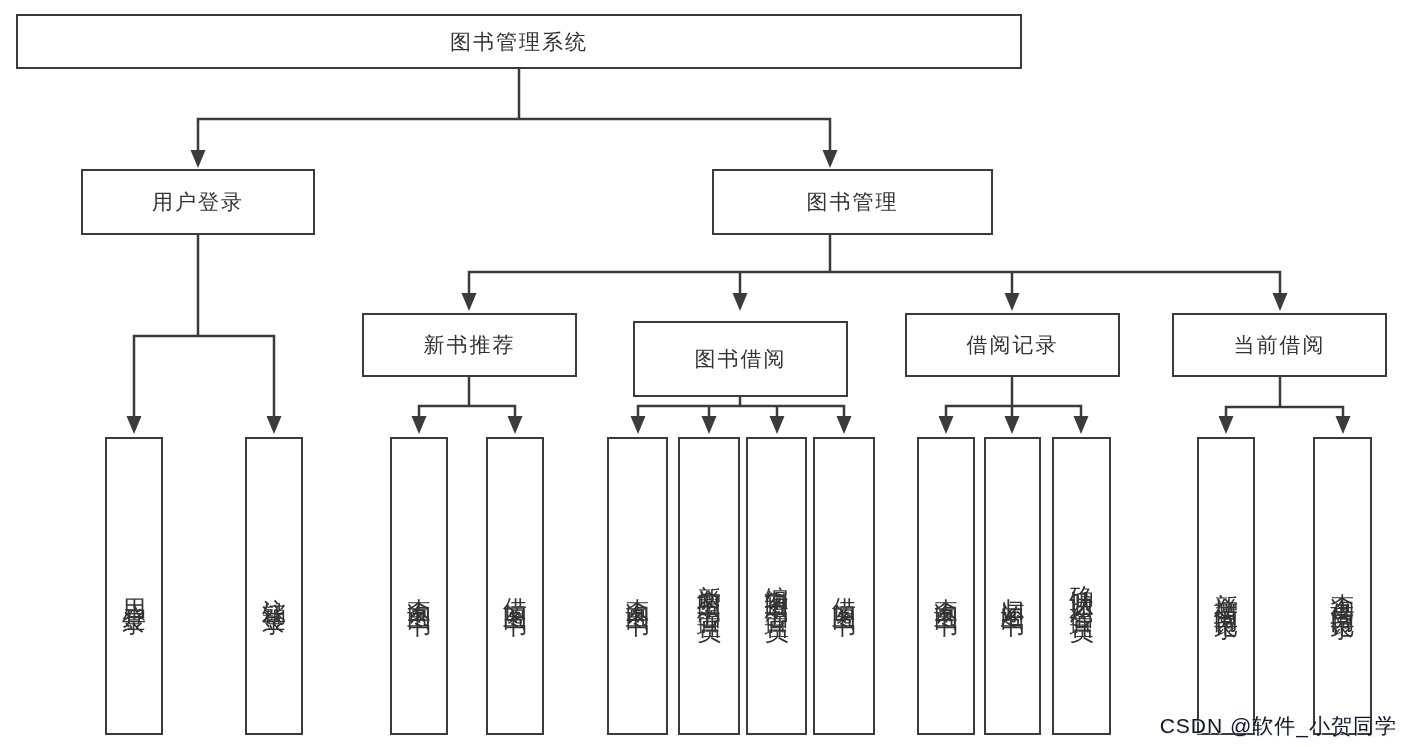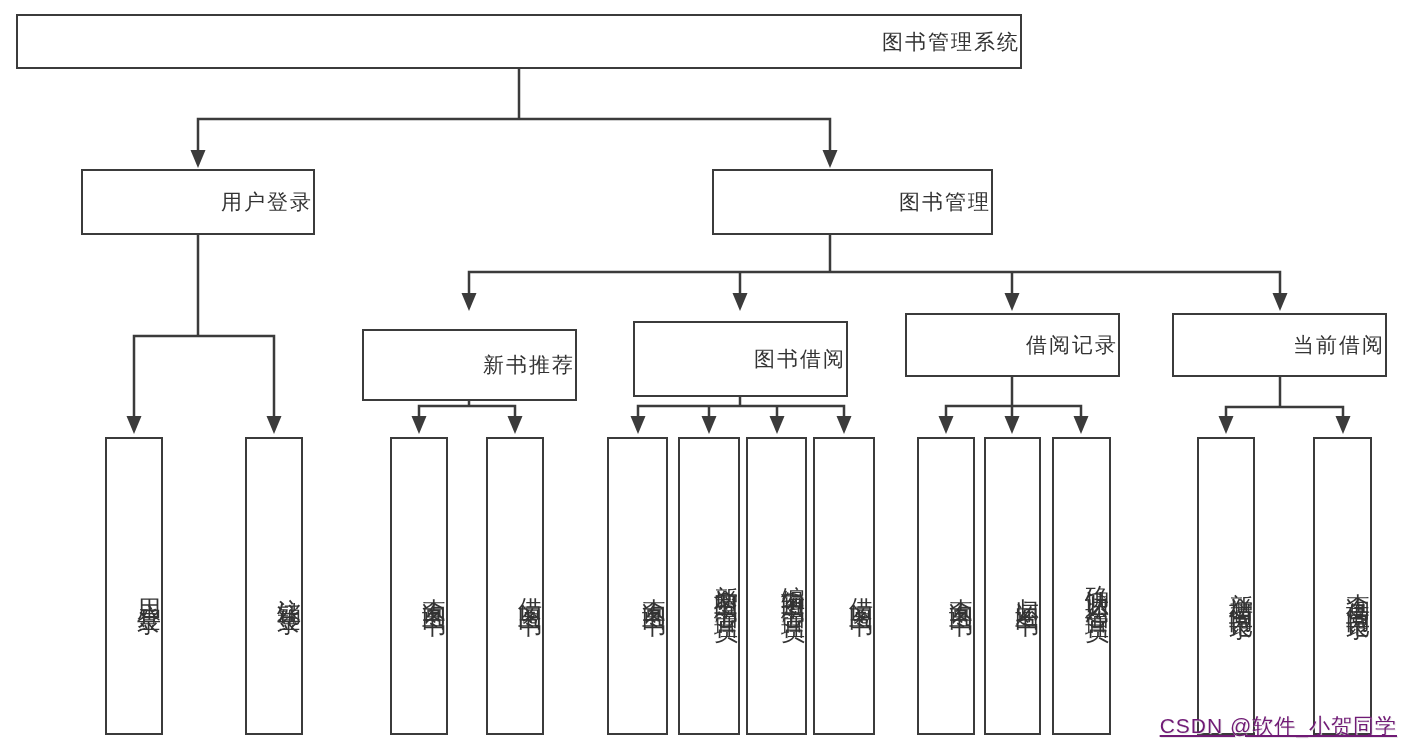--- a/index.html
+++ b/index.html
@@ -1,34 +1,34 @@
 <!DOCTYPE html>
 <html><head>
 <meta charset="utf-8">
 <style>
   html,body{margin:0;padding:0;background:#ffffff;}
   body{width:1405px;height:747px;overflow:hidden;font-family:"Liberation Sans",sans-serif;}
   #stage{position:relative;width:1405px;height:747px;background:#ffffff;color:#333333;}
   #connectors{position:absolute;left:0;top:0;width:1405px;height:747px;}
   .node{
     position:absolute;box-sizing:border-box;background:#ffffff;
-    border:2px solid #3b3b3b;display:flex;align-items:center;justify-content:flex-end;
+    border:2px solid #3b3b3b;display:flex;align-items:center;justify-content:center;
     color:#333333;
   }
   .hnode{font-size:21px;letter-spacing:2px;white-space:nowrap;}
   .vnode{border-width:2.5px;}
   .vnode .vtext{
     writing-mode:vertical-rl;
     font-size:24px;letter-spacing:5px;line-height:1;
     margin-bottom:-5px;white-space:nowrap;
   }
   #watermark{
     position:absolute;right:8px;top:712px;
-    font-size:21px;letter-spacing:1px;color:#701a75;
-    text-shadow:1px 1px 1px #e9e9e9;white-space:nowrap;text-decoration:underline;
+    font-size:21px;letter-spacing:1px;color:#0f172a;
+    text-shadow:1px 1px 1px #e9e9e9;white-space:nowrap;
   }
 </style>
 </head>
 <body>
 
 <div id="stage">
 
   <svg id="connectors" viewBox="0 0 1405 747" xmlns="http://www.w3.org/2000/svg" fill="none" stroke="#3b3b3b" stroke-width="2.5">
 
     <path d="M519,69 L519,119"></path>
@@ -81,21 +81,21 @@
     <span>图书管理系统</span>
   </div>
 
   <div class="node hnode" style="left:81px;top:169px;width:234px;height:66px;">
     <span>用户登录</span>
   </div>
   <div class="node hnode" style="left:712px;top:169px;width:281px;height:66px;">
     <span>图书管理</span>
   </div>
 
-  <div class="node hnode" style="left:362px;top:329px;width:215px;height:72px;">
+  <div class="node hnode" style="left:362px;top:313px;width:215px;height:64px;">
     <span>新书推荐</span>
   </div>
   <div class="node hnode" style="left:633px;top:313px;width:215px;height:76px;margin-top:8px;">
     <span>图书借阅</span>
   </div>
   <div class="node hnode" style="left:905px;top:313px;width:215px;height:64px;">
     <span>借阅记录</span>
   </div>
   <div class="node hnode" style="left:1172px;top:313px;width:215px;height:64px;">
     <span>当前借阅</span>

